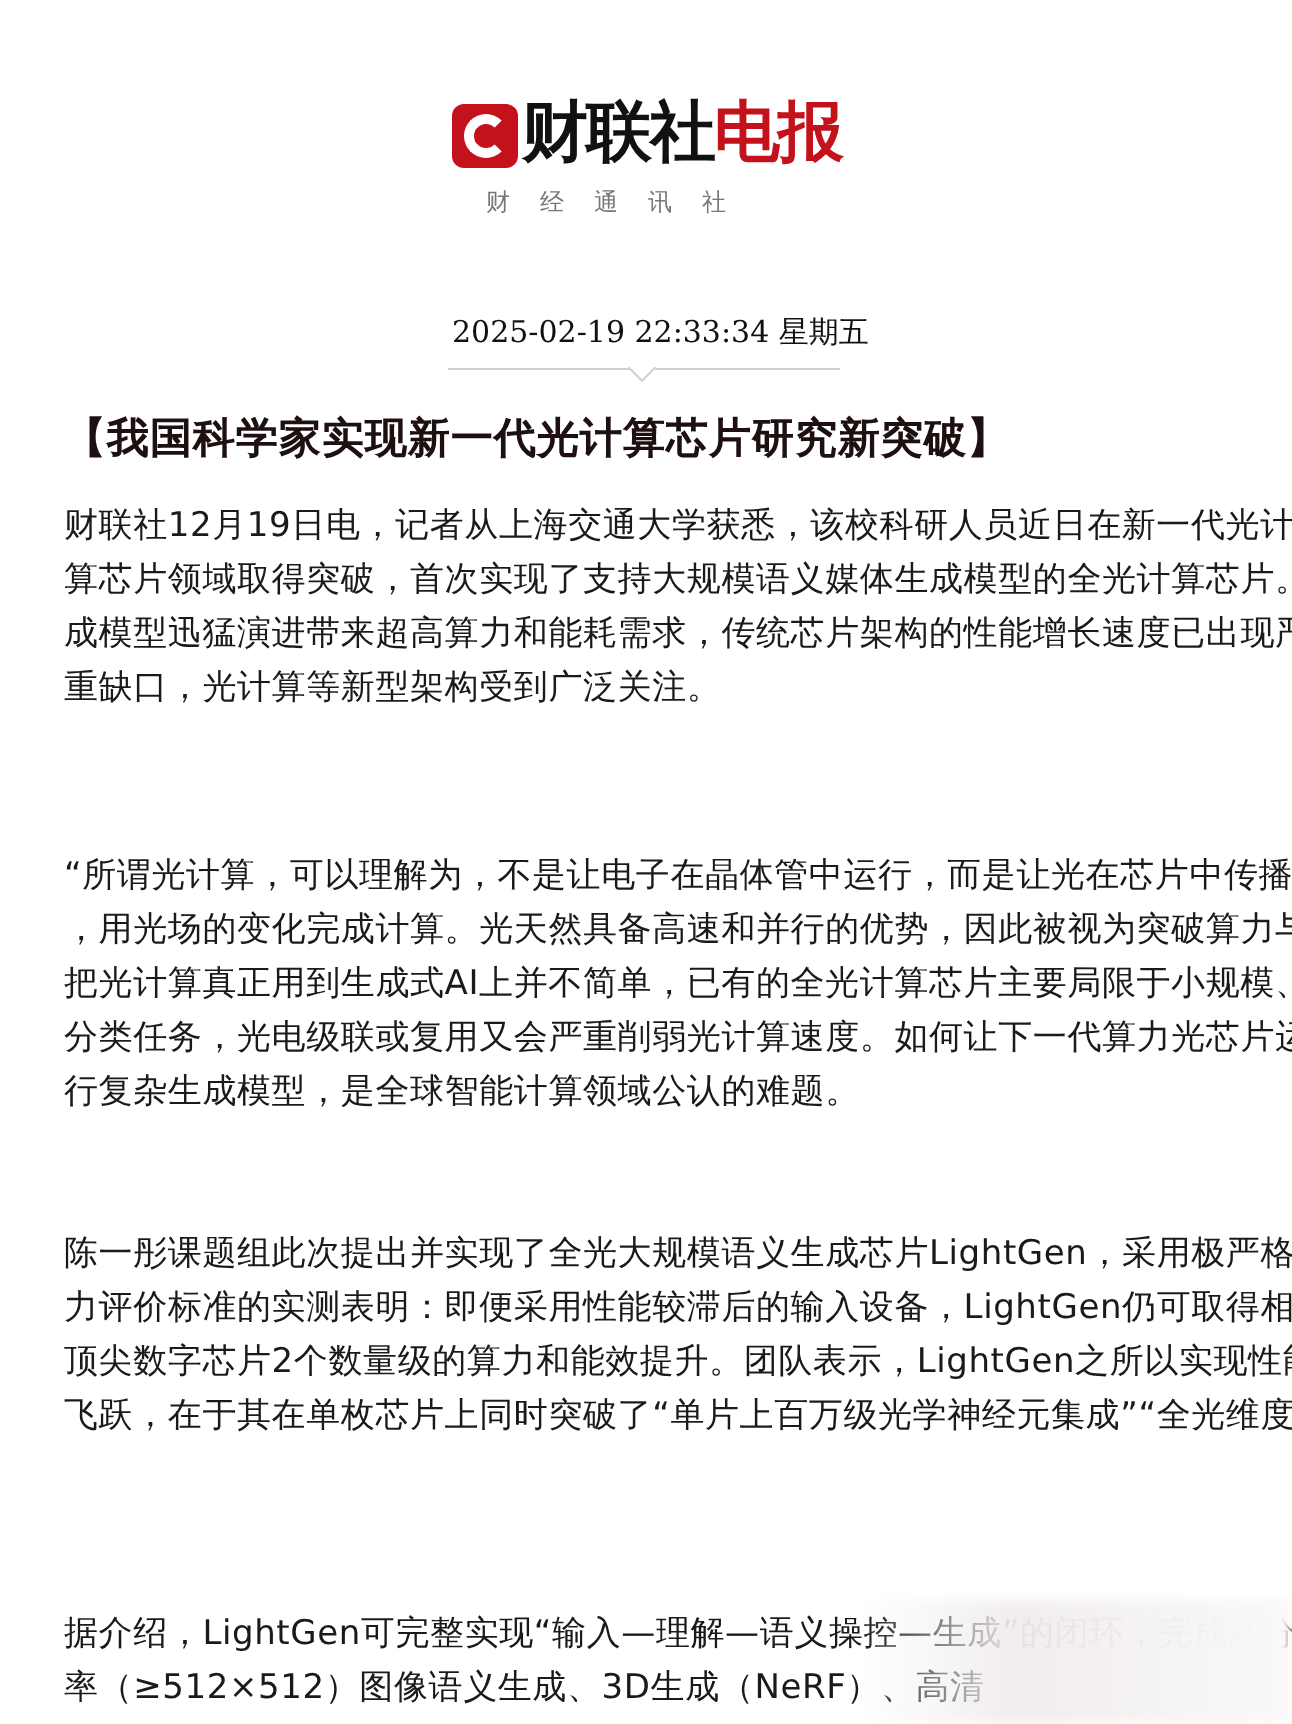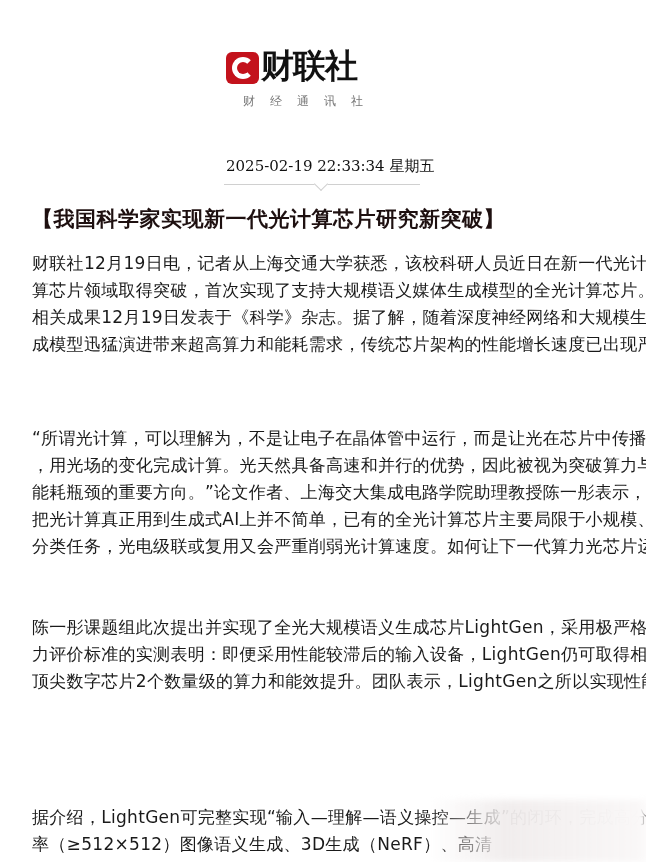--- a/index.html
+++ b/index.html
@@ -58,49 +58,51 @@
 </style>
 </head>
 <body>
 
 <div class="masthead">
   <div class="logo-row">
     <div class="logo-badge">
         <div class="c"></div>
       </div>
     <span class="logo-black">财联社</span>
+    <span class="logo-red">电报</span>
   </div>
   <div class="logo-sub">财经通讯社</div>
 </div>
 
 <div class="dateline">2025-02-19 22:33:34 星期五</div>
 <div class="date-rule"></div>
 <div class="date-notch"></div>
 
 <h1 class="headline">【我国科学家实现新一代光计算芯片研究新突破】</h1>
 
 <div class="para" id="p1">
   <span class="line">财联社12月19日电，记者从上海交通大学获悉，该校科研人员近日在新一代光计</span>
   <span class="line">算芯片领域取得突破，首次实现了支持大规模语义媒体生成模型的全光计算芯片。</span>
-  <span class="line">相关成果12月19日发表于《科学》杂志。据了解，随着深度神经网络和大规模生</span>
   <span class="line">成模型迅猛演进带来超高算力和能耗需求，传统芯片架构的性能增长速度已出现严</span>
+  <span class="line">重缺口，光计算等新型架构受到广泛关注。</span>
 </div>
 
 <div class="para" id="p2">
   <span class="line">“所谓光计算，可以理解为，不是让电子在晶体管中运行，而是让光在芯片中传播</span>
   <span class="line">，用光场的变化完成计算。光天然具备高速和并行的优势，因此被视为突破算力与</span>
-  <span class="line">能耗瓶颈的重要方向。”论文作者、上海交大集成电路学院助理教授陈一彤表示，</span>
   <span class="line">把光计算真正用到生成式AI上并不简单，已有的全光计算芯片主要局限于小规模、</span>
   <span class="line">分类任务，光电级联或复用又会严重削弱光计算速度。如何让下一代算力光芯片运</span>
+  <span class="line">行复杂生成模型，是全球智能计算领域公认的难题。</span>
 </div>
 
 <div class="para" id="p3">
   <span class="line">陈一彤课题组此次提出并实现了全光大规模语义生成芯片LightGen，采用极严格算</span>
   <span class="line">力评价标准的实测表明：即便采用性能较滞后的输入设备，LightGen仍可取得相比</span>
   <span class="line">顶尖数字芯片2个数量级的算力和能效提升。团队表示，LightGen之所以实现性能</span>
+  <span class="line">飞跃，在于其在单枚芯片上同时突破了“单片上百万级光学神经元集成”“全光维度</span>
 </div>
 
 <div class="para" id="p4">
   <span class="line">据介绍，LightGen可完整实现“输入—理解—语义操控—生成”的闭环，完成高分辨</span>
   <span class="line">率（≥512×512）图像语义生成、3D生成（NeRF）、高清</span>
 </div>
 
 <div class="blur-overlay"></div>
 
 </body></html>

